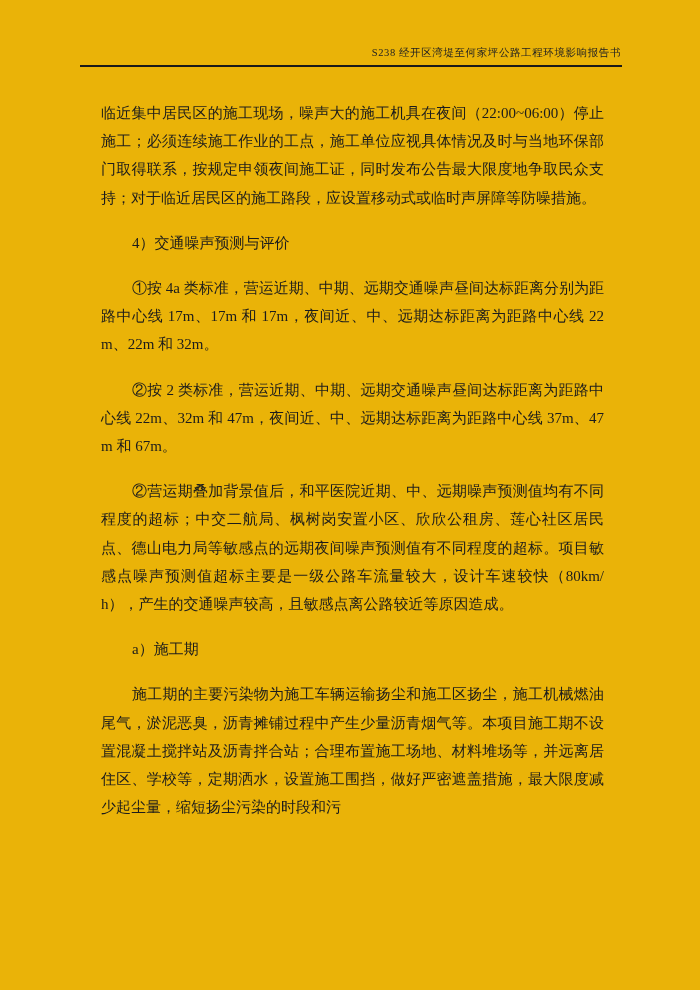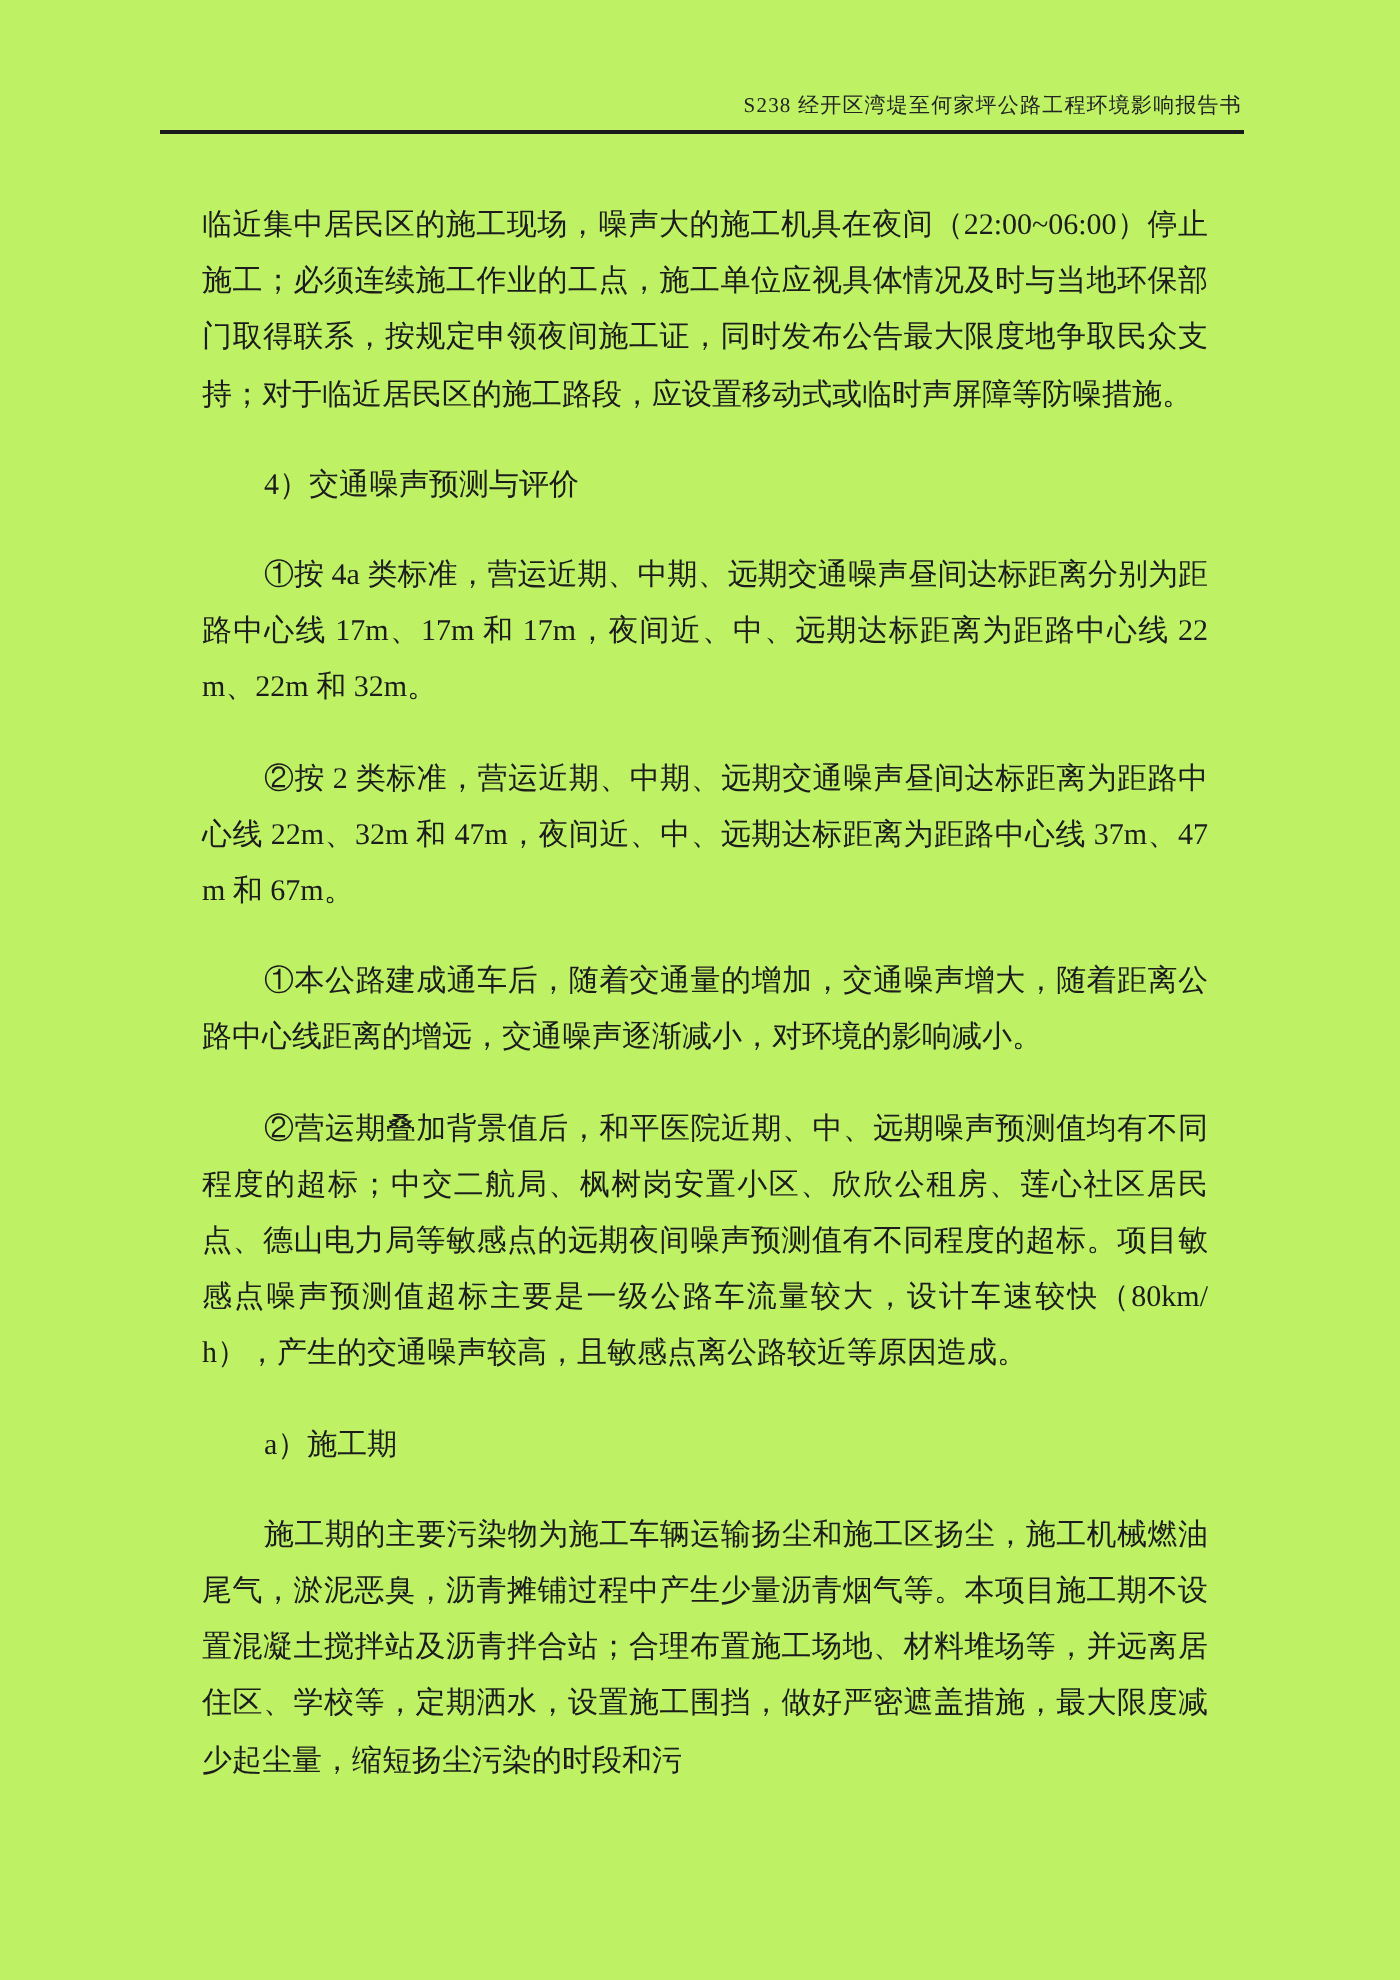--- a/index.html
+++ b/index.html
@@ -4,21 +4,21 @@
 <style>
   html, body {
     margin: 0;
     padding: 0;
     background: #ffffff;
   }
   .page {
     position: relative;
     width: 700px;
     height: 990px;
-    background: #bef264;
+    background: #eab308;
     overflow: hidden;
     font-family: "Liberation Serif", "DejaVu Serif", serif;
     color: #1c1c1c;
   }
   .header-title {
     position: absolute;
     top: 46px;
     left: 84px;
     width: 537px;
     text-align: right;
@@ -71,19 +71,18 @@
 <body>
 
 <div class="page">
   <div class="header-title">S238 经开区湾堤至何家坪公路工程环境影响报告书</div>
   <div class="header-rule"></div>
   <div class="doc-content">
       <p class="">临近集中居民区的施工现场，噪声大的施工机具在夜间（22:00~06:00）停止施工；必须连续施工作业的工点，施工单位应视具体情况及时与当地环保部门取得联系，按规定申领夜间施工证，同时发布公告最大限度地争取民众支持；对于临近居民区的施工路段，应设置移动式或临时声屏障等防噪措施。</p>
       <p class="indent">4）交通噪声预测与评价</p>
       <p class="indent">①按 4a 类标准，营运近期、中期、远期交通噪声昼间达标距离分别为距路中心线 17m、17m 和 17m，夜间近、中、远期达标距离为距路中心线 22m、22m 和 32m。</p>
       <p class="indent">②按 2 类标准，营运近期、中期、远期交通噪声昼间达标距离为距路中心线 22m、32m 和 47m，夜间近、中、远期达标距离为距路中心线 37m、47m 和 67m。</p>
-      <p class="indent">①本公路建成通车后，随着交通量的增加，交通噪声增大，随着距离公路中心线距离的增远，交通噪声逐渐减小，对环境的影响减小。</p>
       <p class="indent">②营运期叠加背景值后，和平医院近期、中、远期噪声预测值均有不同程度的超标；中交二航局、枫树岗安置小区、欣欣公租房、莲心社区居民点、德山电力局等敏感点的远期夜间噪声预测值有不同程度的超标。项目敏感点噪声预测值超标主要是一级公路车流量较大，设计车速较快（80km/h），产生的交通噪声较高，且敏感点离公路较近等原因造成。</p>
       <p class="indent">a）施工期</p>
       <p class="indent">施工期的主要污染物为施工车辆运输扬尘和施工区扬尘，施工机械燃油尾气，淤泥恶臭，沥青摊铺过程中产生少量沥青烟气等。本项目施工期不设置混凝土搅拌站及沥青拌合站；合理布置施工场地、材料堆场等，并远离居住区、学校等，定期洒水，设置施工围挡，做好严密遮盖措施，最大限度减少起尘量，缩短扬尘污染的时段和污</p>
     </div>
   <div class="page-number">174</div>
 </div>
 
 </body></html>

